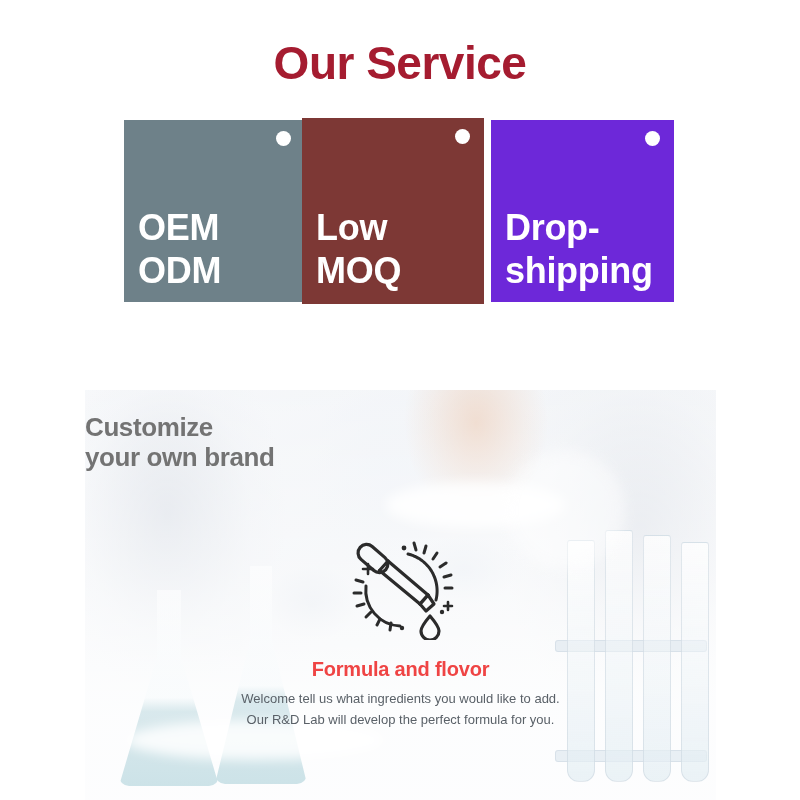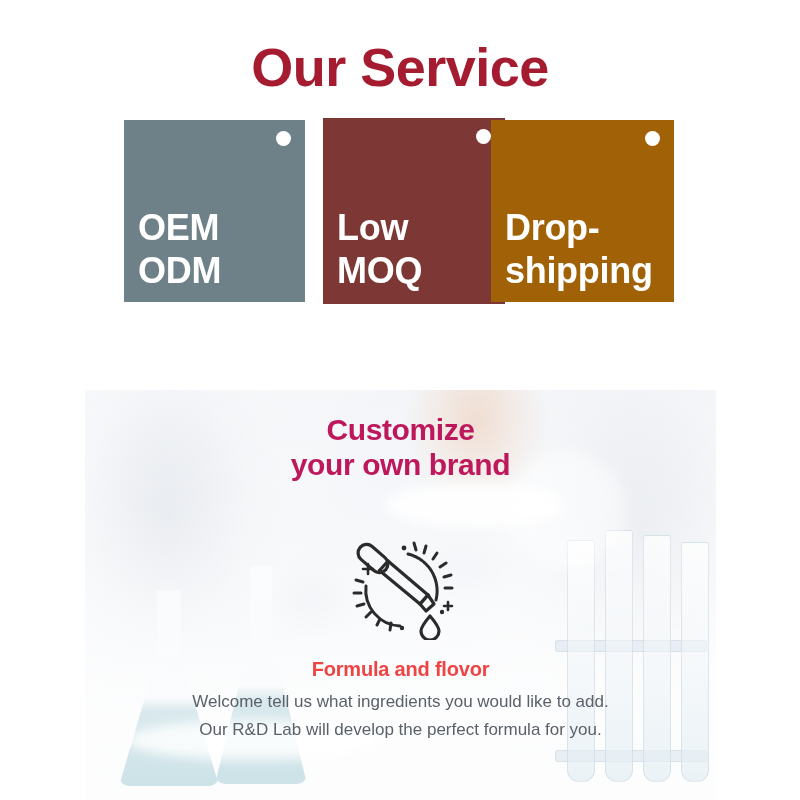--- a/index.html
+++ b/index.html
@@ -16,21 +16,21 @@
   }
 
   
   .page-title {
     position: absolute;
     left: 0;
     top: 40px;
     width: 800px;
     text-align: center;
     font-family: "Liberation Sans", sans-serif;
-    font-size: 54px;
+    font-size: 46px;
     font-weight: bold;
     letter-spacing: -0.5px;
     color: #A51C30;
     line-height: 1;
   }
 
   
   .panels {
     position: absolute;
     left: 124px;
@@ -44,32 +44,32 @@
     overflow: hidden;
   }
   .panel-1 {
     left: 0px;
     top: 2px;
     width: 181px;
     height: 182px;
     background: #6E8189;
   }
   .panel-2 {
-    left: 199px;
+    left: 178px;
     top: 0px;
     width: 182px;
     height: 186px;
     background: #7D3835;
   }
   .panel-3 {
     left: 367px;
     top: 2px;
     width: 183px;
     height: 182px;
-    background: #a16207;
+    background: #6d28d9;
   }
   .panel-hole {
     position: absolute;
     top: 11px;
     right: 14px;
     width: 15px;
     height: 15px;
     border-radius: 50%;
     background: #ffffff;
   }
@@ -149,24 +149,23 @@
     background: rgba(255,255,255,0.85);
     filter: blur(6px);
     border-radius: 50%;
   }
 
   .hero-heading {
     position: absolute;
     left: 0;
     top: 22px;
     width: 631px;
-    text-align: center;
-    color: #be185d;
-    font-family: "Liberation Sans", sans-serif;
-    font-size: 30px;
+    color: #737373;
+    font-family: "Liberation Sans", sans-serif;
+    font-size: 26px;
     font-weight: bold;
     line-height: 1.17;
     letter-spacing: -0.4px;
     white-space: pre-line;
   }
 
   
   .dropper-icon {
     position: absolute;
     left: 253px;
@@ -188,21 +187,21 @@
     letter-spacing: -0.2px;
   }
   .hero-body {
     position: absolute;
     left: 0;
     top: 298px;
     width: 631px;
     text-align: center;
     color: #5a6168;
     font-family: "Liberation Sans", sans-serif;
-    font-size: 17px;
+    font-size: 13px;
     font-weight: normal;
     line-height: 1.62;
     white-space: pre-line;
   }
 </style>
 </head>
 <body>
 
 <div class="page-title">Our Service</div>
 

